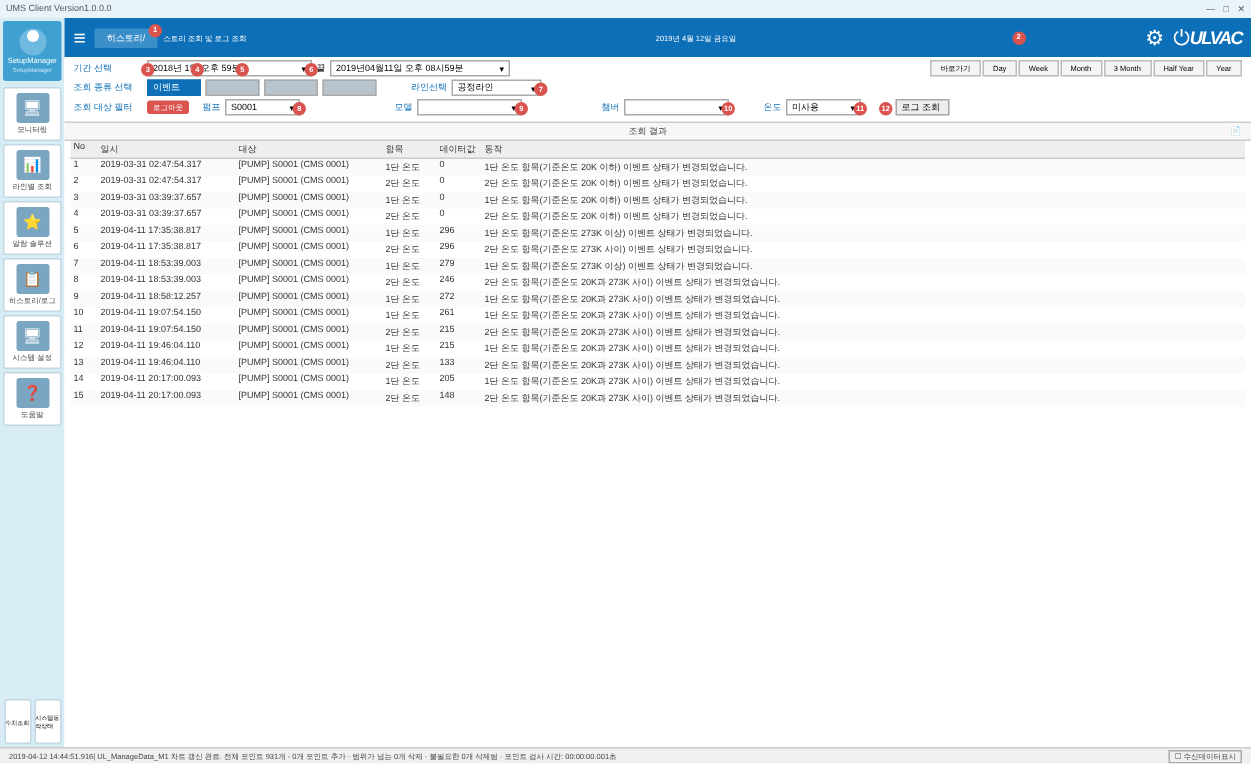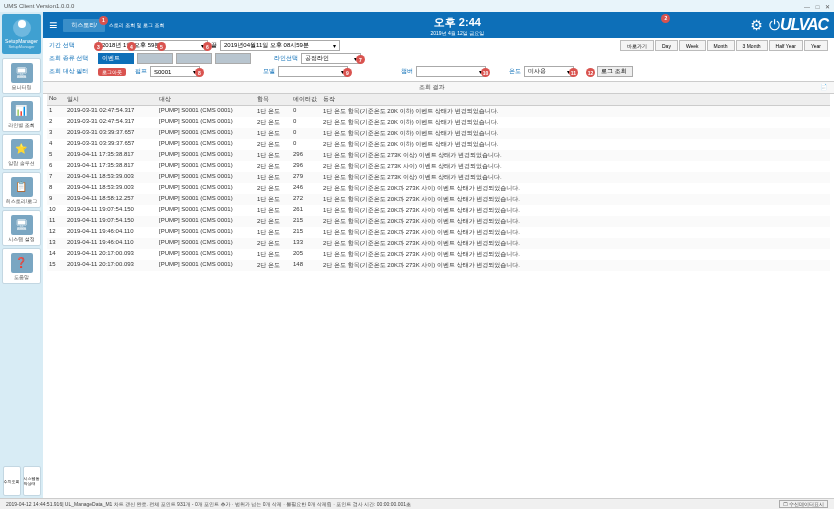--- a/index.html
+++ b/index.html
@@ -20,21 +20,21 @@
 .sidebar-btm-btn { width: 18px; height: 30px; background: #fff; border: 1px solid #c3d7e2; border-radius: 2px; display: flex; flex-direction: column; align-items: center; justify-content: center; font-size: 4px; cursor: pointer; }
 .main { flex: 1; display: flex; flex-direction: column; background: #fff; }
 .topbar { height: 26px; background: #0d6fb8; color: #fff; display: flex; align-items: center; padding: 0 6px; }
 .menu-icon { font-size: 14px; margin-right: 6px; cursor: pointer; }
 .hist-tab { background: #3a8fc9; padding: 2px 8px; border-radius: 1px; font-size: 6px; position: relative; }
 .badge { position: absolute; width: 9px; height: 9px; background: #d9534f; border-radius: 50%; color: #fff; font-size: 5px; display: flex; align-items: center; justify-content: center; font-weight: bold; }
 .clock-wrap { flex: 1; text-align: center; }
 .clock { font-size: 11px; font-weight: bold; }
 .dateline { font-size: 5px; }
 .power-btns { display: flex; gap: 6px; font-size: 14px; }
-.ulvac { font-size: 16px; font-weight: bold; font-style: italic; letter-spacing: -1px; }
+.ulvac { font-size: 12px; font-weight: bold; font-style: italic; letter-spacing: -1px; }
 .filters { padding: 2px 6px; background: #fff; border-bottom: 1px solid #ccc; }
 .filter-row { display: flex; align-items: center; gap: 3px; margin-bottom: 2px; font-size: 6px; }
 .flabel { color: #0d6fb8; width: 46px; }
 .fbox { height: 11px; border: 1px solid #aaa; padding: 0 3px; display: flex; align-items: center; min-width: 36px; background: #fff; font-size: 6px; position: relative; }
 .fbox.tab { background: #0d6fb8; color: #fff; border-color: #0d6fb8; cursor: pointer; }
 .fbox.tab2 { background: #b8c5cf; color: #666; border-color: #aaa; cursor: pointer; }
 .quickbtns { display: flex; gap: 1px; margin-left: auto; }
 .qbtn { height: 11px; padding: 0 6px; border: 1px solid #bbb; background: #f4f4f4; font-size: 5px; display: flex; align-items: center; cursor: pointer; }
 .result-hdr { text-align: center; font-size: 6px; color: #444; padding: 1px 0; background: #f7f7f7; border-bottom: 1px solid #ccc; }
 .log-icon { float: right; margin-right: 6px; color: #888; }
@@ -112,21 +112,20 @@
 
   <div class="main">
     <div class="topbar">
       <span class="menu-icon">≡</span>
       <span class="hist-tab">
         <span>히스토리/</span>
         <span class="badge b1">1</span>
       </span>
       <span style="font-size:5px;margin-left:4px;">스토리 조회 및 로그 조회</span>
       <div class="clock-wrap" style="position:relative;">
-        <div class="clock">오후 2:44</div>
         <div class="dateline">2019년 4월 12일 금요일</div>
         <span class="badge" style="top:-1px;right:80px;">2</span>
       </div>
       <div class="power-btns">
         <span>⚙</span>
         <span>⏻</span>
       </div>
       <span class="ulvac">ULVAC</span>
     </div>
 

